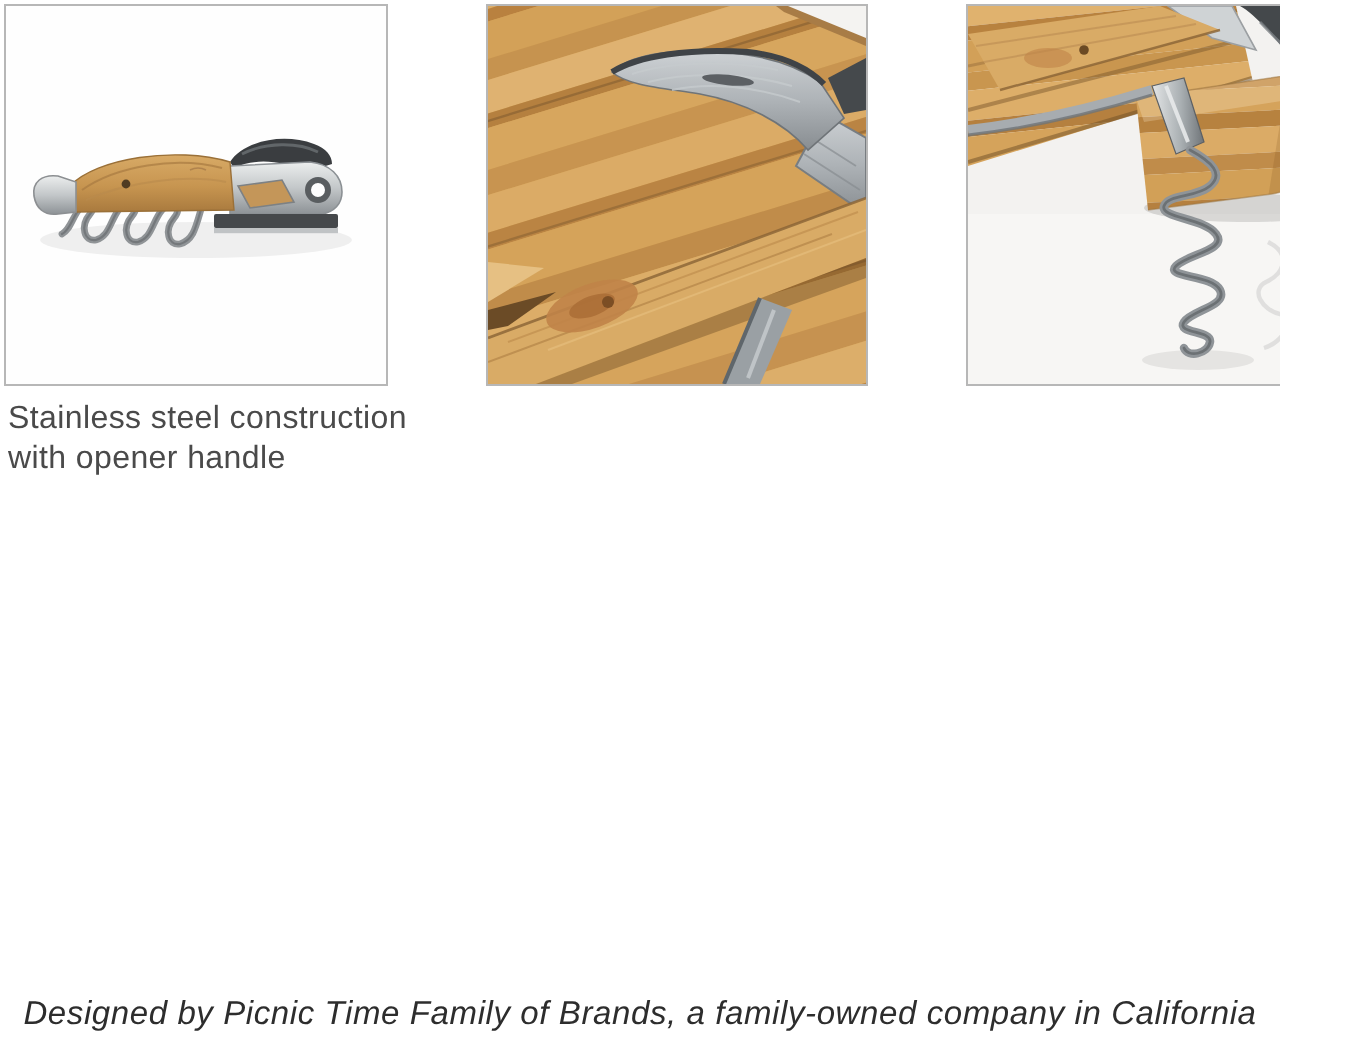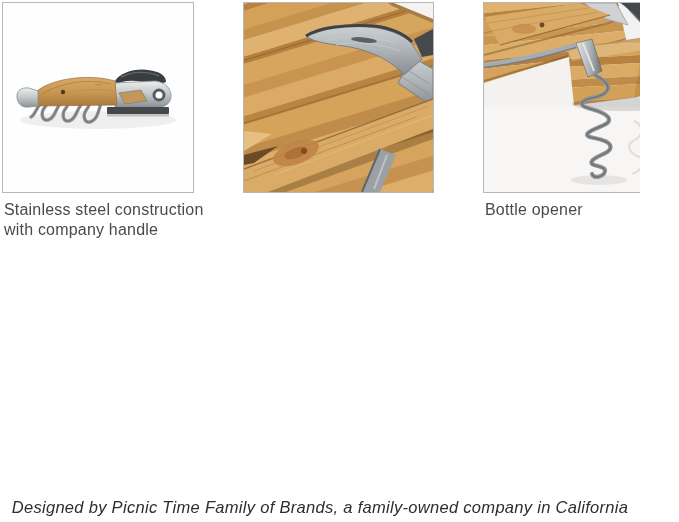--- a/index.html
+++ b/index.html
@@ -70,21 +70,21 @@
         <path d="M92,82 q4,-2 8,0" fill="none" stroke="#a87c4a" stroke-width="0.8" opacity="0.8"></path>
 
         <path d="M14,95 C13,88 18,84 26,85 L35,88 L35,103 L26,104 C19,105 15,101 14,95 Z" fill="url(#p1steel)" stroke="#8c8f92" stroke-width="0.8"></path>
 
         <rect x="104" y="104" width="62" height="7" rx="1" fill="#45484b"></rect>
         <rect x="104" y="111" width="62" height="2.6" fill="#c0c3c5"></rect>
       </svg>
     </div>
     <div class="caption">
       <div class="cap-line">Stainless steel construction</div>
-      <div class="cap-line">with company handle</div>
+      <div class="cap-line">with opener handle</div>
     </div>
   </div>
 
   <div class="fig fig2">
     <div class="img-box">
       <svg viewBox="0 0 189 189" preserveAspectRatio="none" role="img" aria-label="foil-cutting-knife-closeup-photo">
         <defs>
           <linearGradient id="p2blade" x1="0" y1="0" x2="0" y2="1">
             <stop offset="0" stop-color="#cdd1d4"></stop>
               <stop offset="0.5" stop-color="#aeb3b7"></stop>
@@ -231,20 +231,17 @@
         <path d="M99,40 L110,68" stroke="#e8eaeb" stroke-width="2" opacity="0.9"></path>
 
         <ellipse cx="115" cy="177" rx="28" ry="5" fill="rgba(0,0,0,0.07)"></ellipse>
 
         <path d="M111,72 C122,78 128,84 121,90 C114,96 100,94 98,100 C96,106 118,106 124,114 C130,122 110,124 104,130 C98,136 122,134 126,142 C130,150 112,152 108,158 C104,164 122,162 121,168 C120,174 110,176 108,171" fill="none" stroke="#8f9498" stroke-width="4.2" stroke-linecap="round"></path>
         <path d="M111,72 C122,78 128,84 121,90 C114,96 100,94 98,100 C96,106 118,106 124,114 C130,122 110,124 104,130 C98,136 122,134 126,142 C130,150 112,152 108,158 C104,164 122,162 121,168 C120,174 110,176 108,171" fill="none" stroke="#63686c" stroke-width="1.4" stroke-linecap="round" opacity="0.8"></path>
 
         <path d="M150,118 C162,124 158,134 149,138 C141,142 147,152 156,154 C164,156 158,168 148,171" fill="none" stroke="#dddddb" stroke-width="2.2" opacity="0.9"></path>
       </svg>
     </div>
-    <div class="caption">
-      <div class="cap-line">Bottle opener</div>
-    </div>
   </div>
 
   <div class="footer-note">Designed by Picnic Time Family of Brands, a family-owned company in California</div>
 
 </div>
 
 </body></html>

